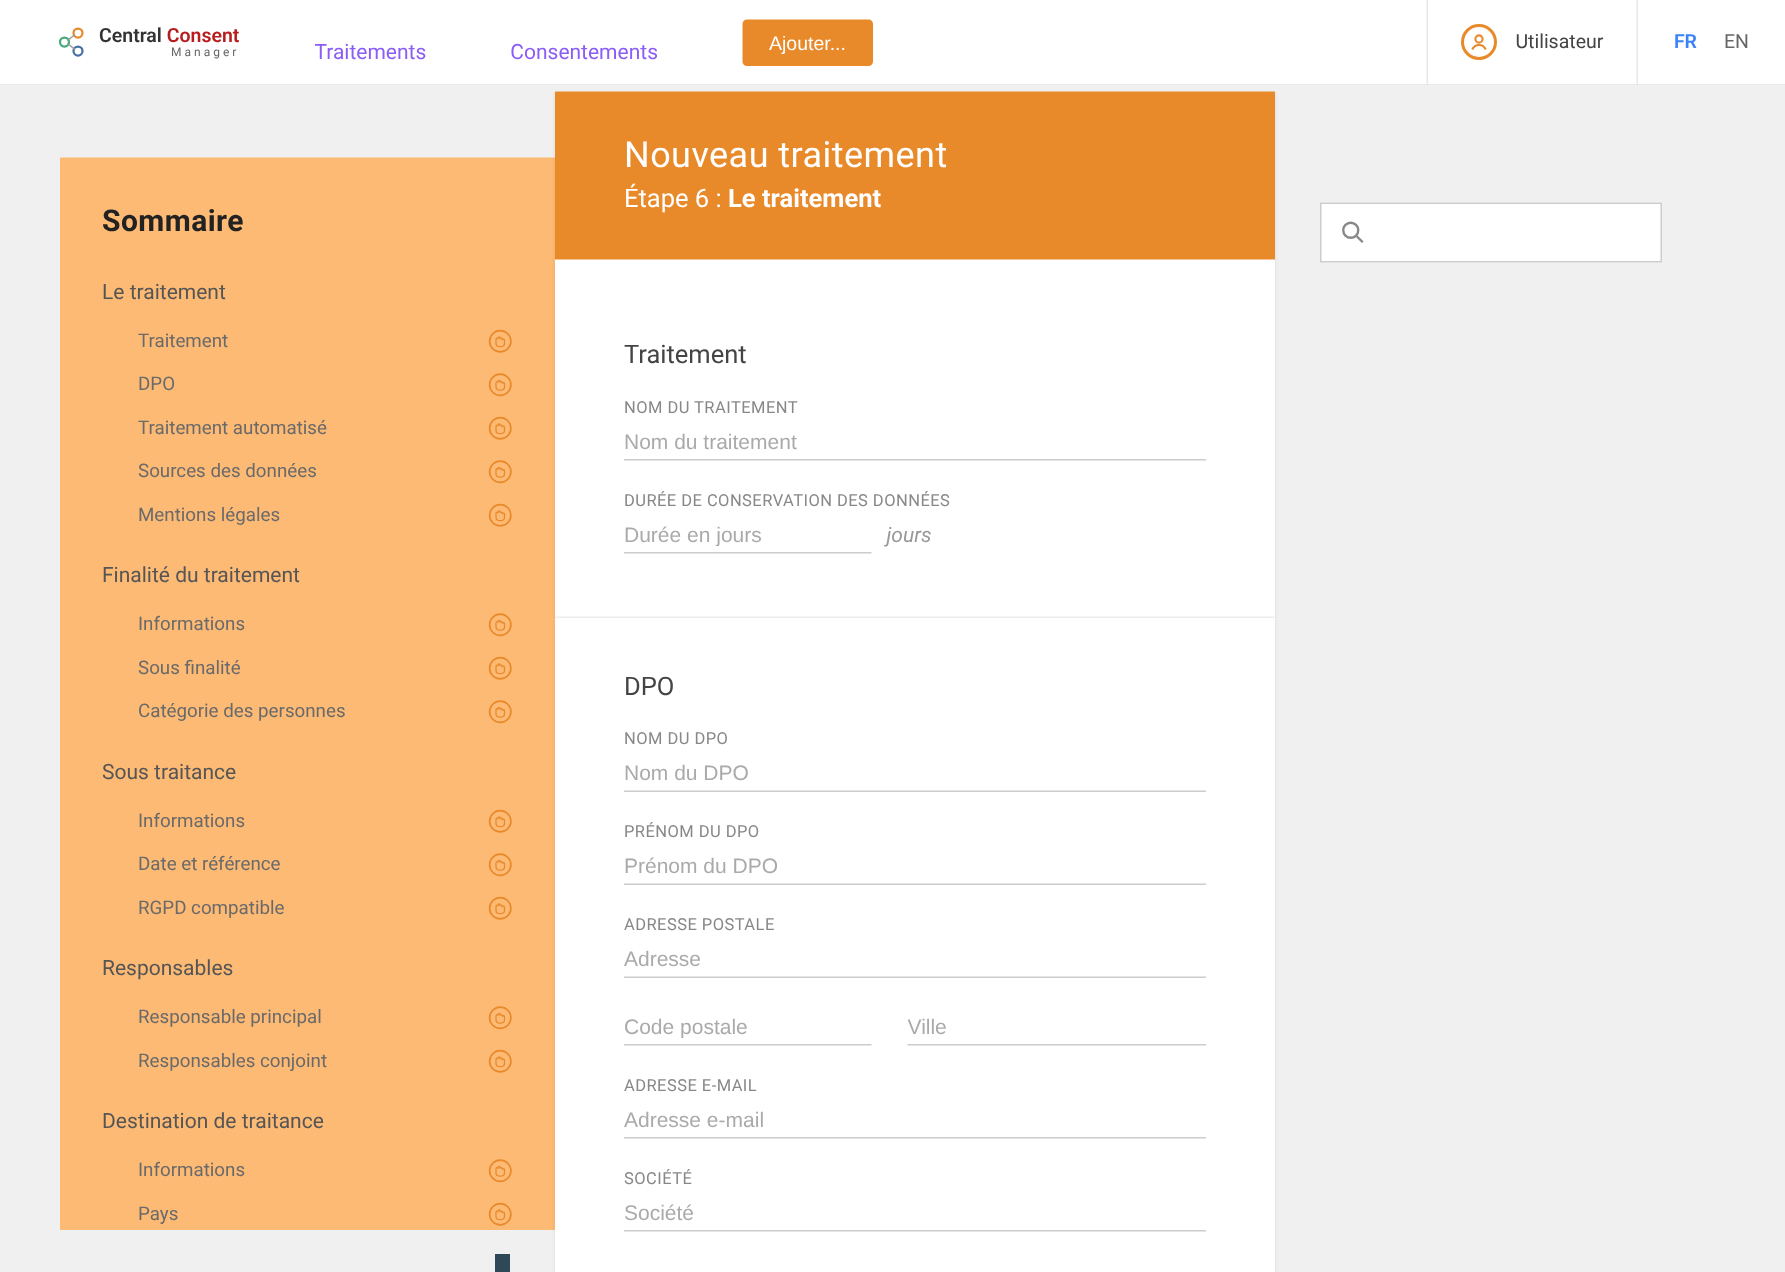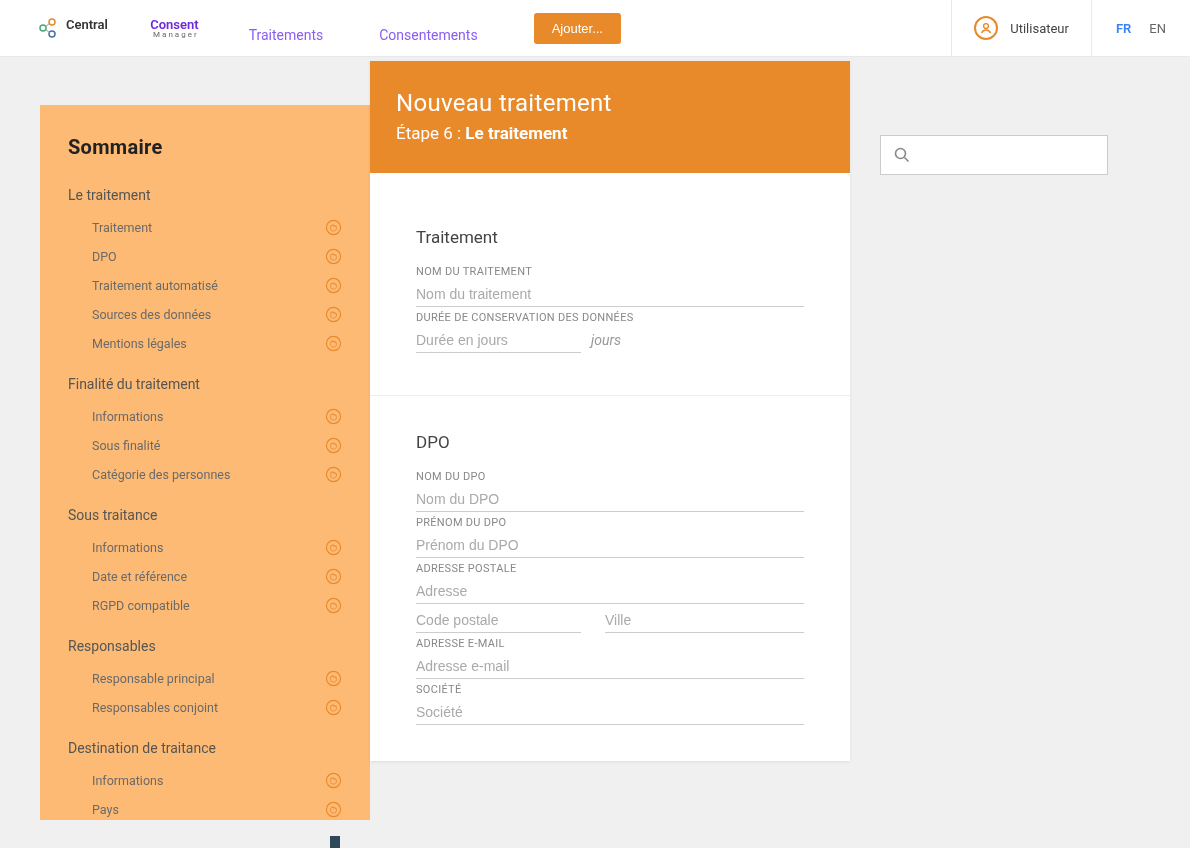--- a/index.html
+++ b/index.html
@@ -31,21 +31,21 @@
     height: 22px;
     position: relative;
   }
   .logo-icon svg { display:block; }
   .logo-text {
     display: flex;
     flex-direction: column;
     line-height: 1;
   }
   .logo-text .t1 { font-size: 13px; font-weight: 600; }
-  .logo-text .t1 .accent { color: #6d28d9; margin-left: 39px; }
+  .logo-text .t1 .accent { color: #b91c1c; }
   .logo-text .t2 { font-size: 8px; letter-spacing: 2px; color: #666; text-align:right; }
   .nav {
     display: flex;
     align-items: center;
     gap: 56px;
   }
   .nav a {
     font-size: 14px;
     color: #8b5cf6;
     text-decoration: none;
@@ -149,21 +149,21 @@
     position: absolute;
     top: -44px;
     left: 0;
     right: 0;
     background: #fff;
     box-shadow: 0 1px 3px rgba(0,0,0,0.08);
   }
   .form-header {
     background: #E8892A;
     color: #fff;
-    padding: 28px 46px 30px 26px;
+    padding: 28px 46px 30px 46px;
   }
   .form-header h1 {
     font-size: 24px;
     font-weight: 400;
     margin-bottom: 6px;
     letter-spacing: 0.3px;
   }
   .form-header .subtitle {
     font-size: 17px;
     font-weight: 400;
@@ -182,21 +182,21 @@
     background:#eee;
     margin: 42px -46px 0 -46px;
   }
   .form-section h3 {
     font-size: 17px;
     color: #444;
     font-weight: 400;
     margin-bottom: 18px;
   }
   .field {
-    margin-bottom: 4px;
+    margin-bottom: 20px;
   }
   .field label {
     display: block;
     font-size: 11px;
     color: #888;
     letter-spacing: 0.3px;
     margin-bottom: 4px;
     text-transform: uppercase;
   }
   .field input {

